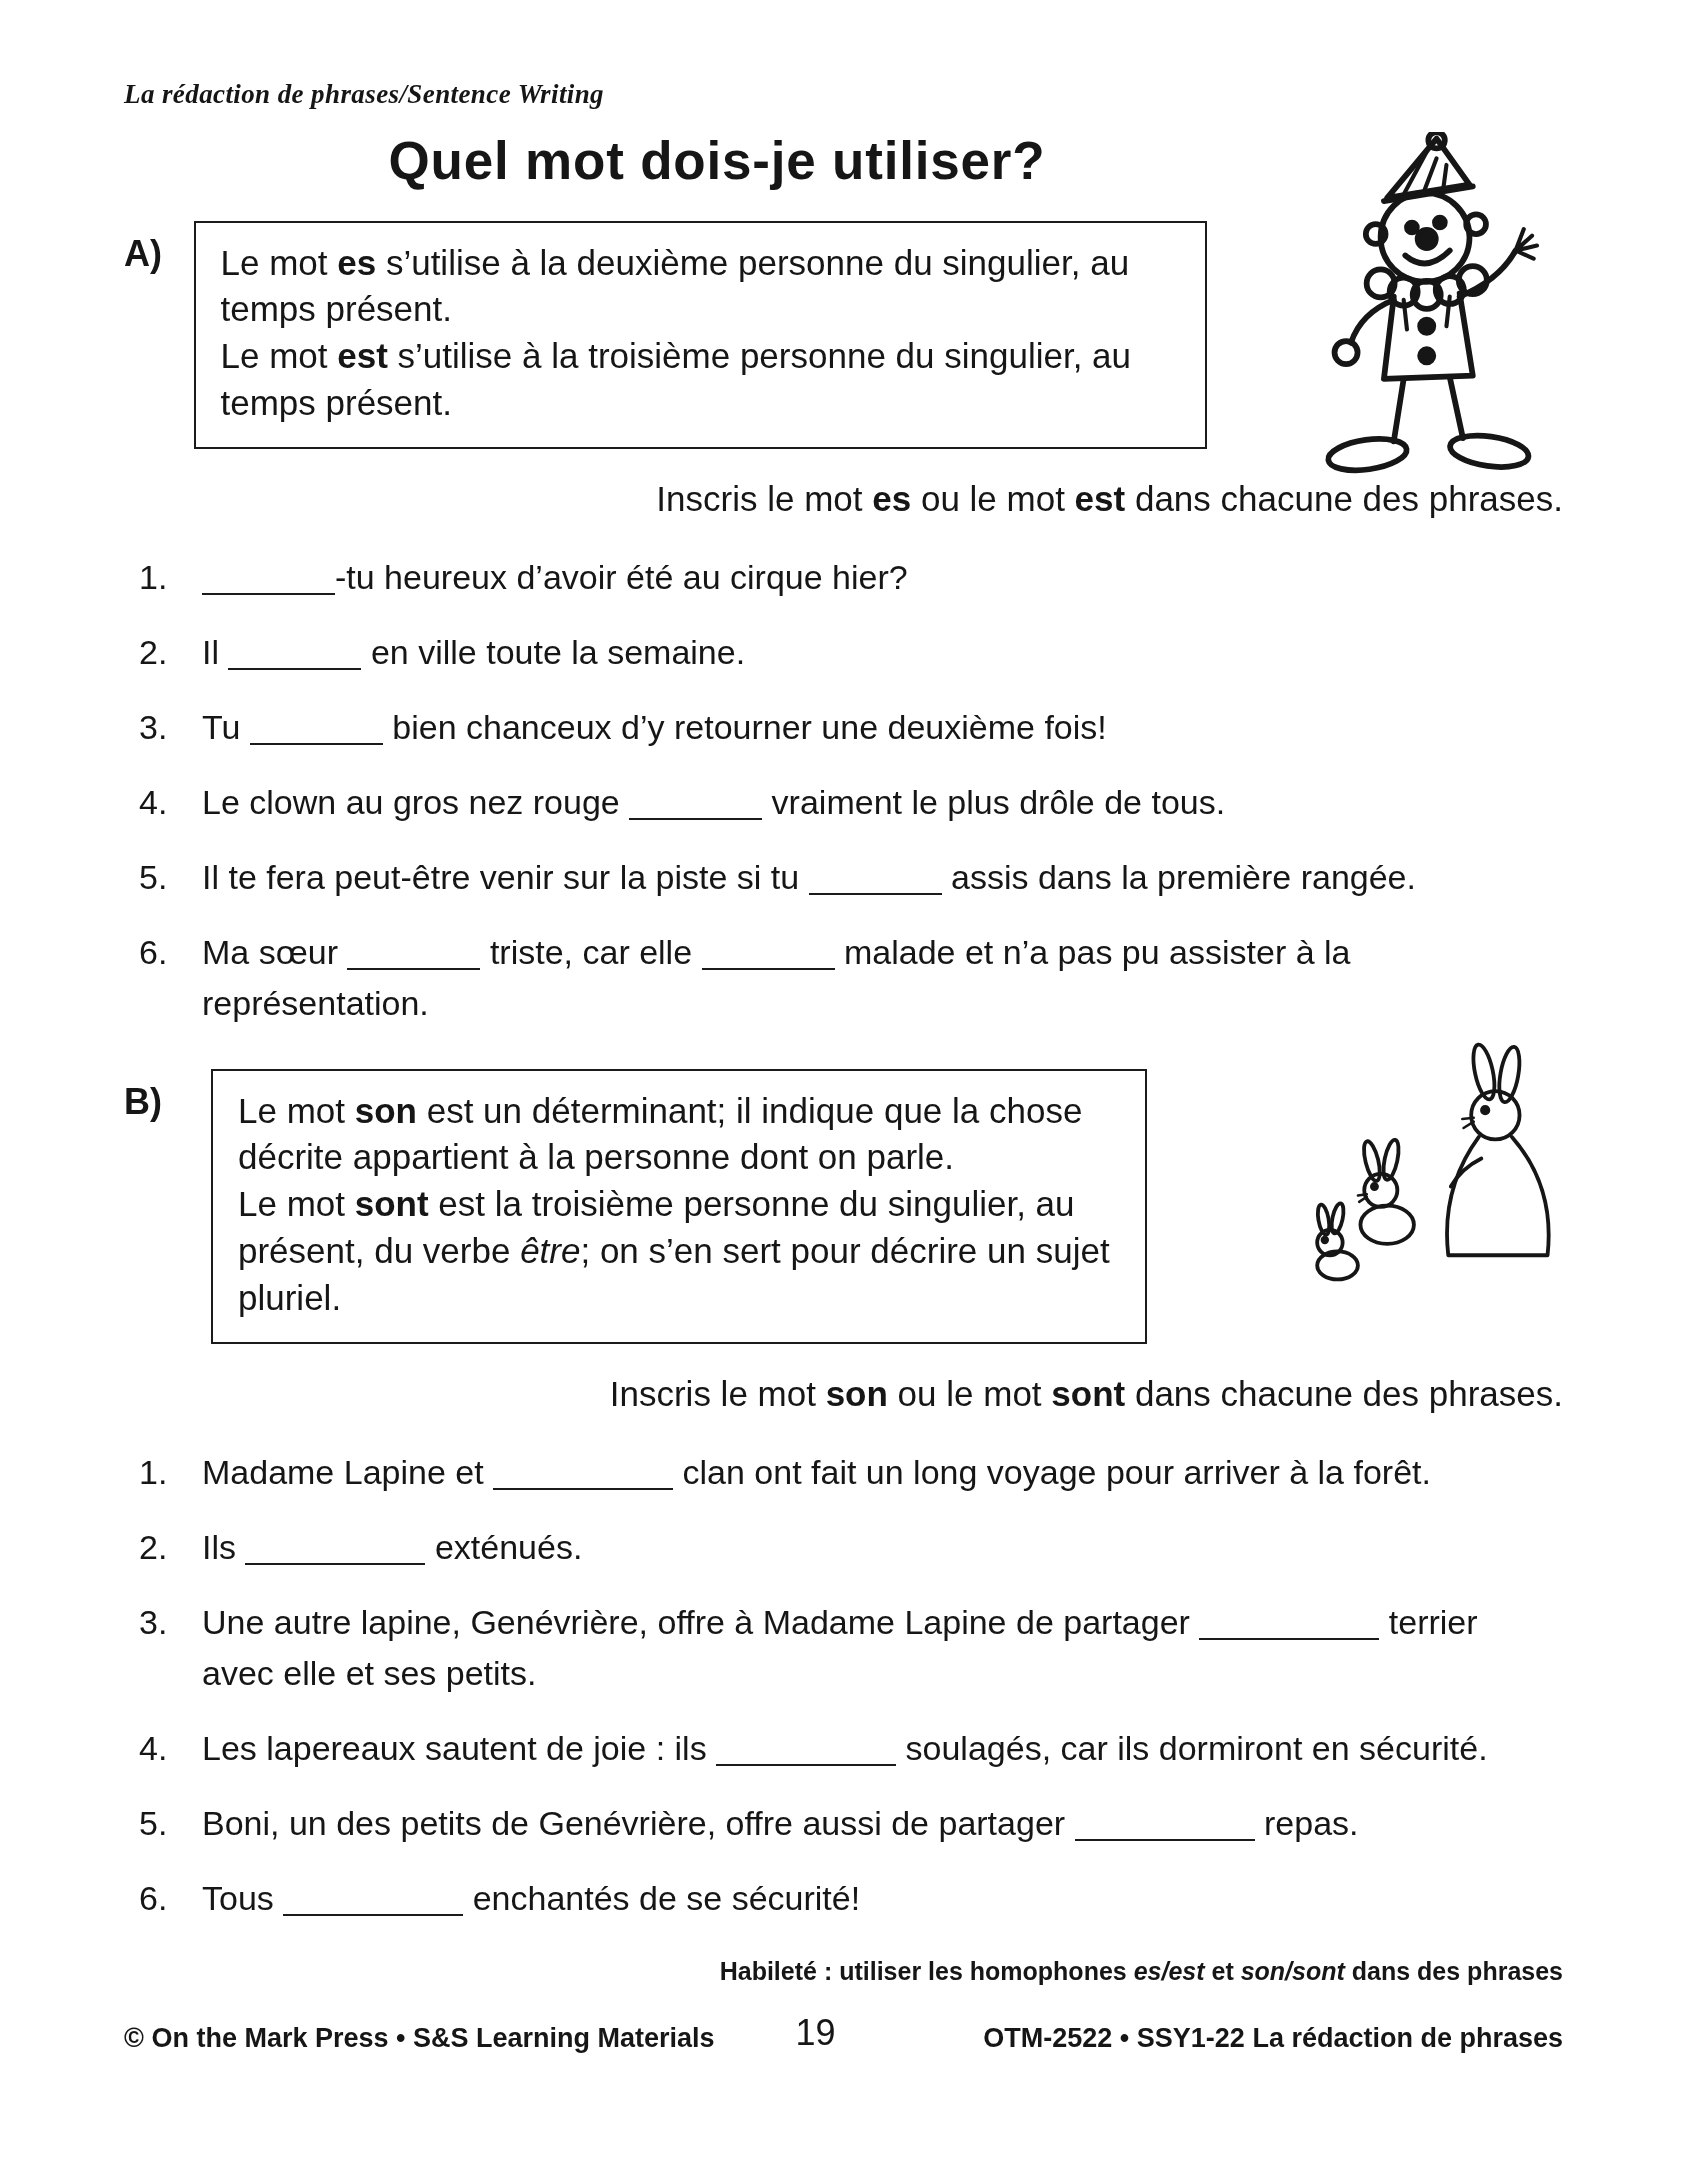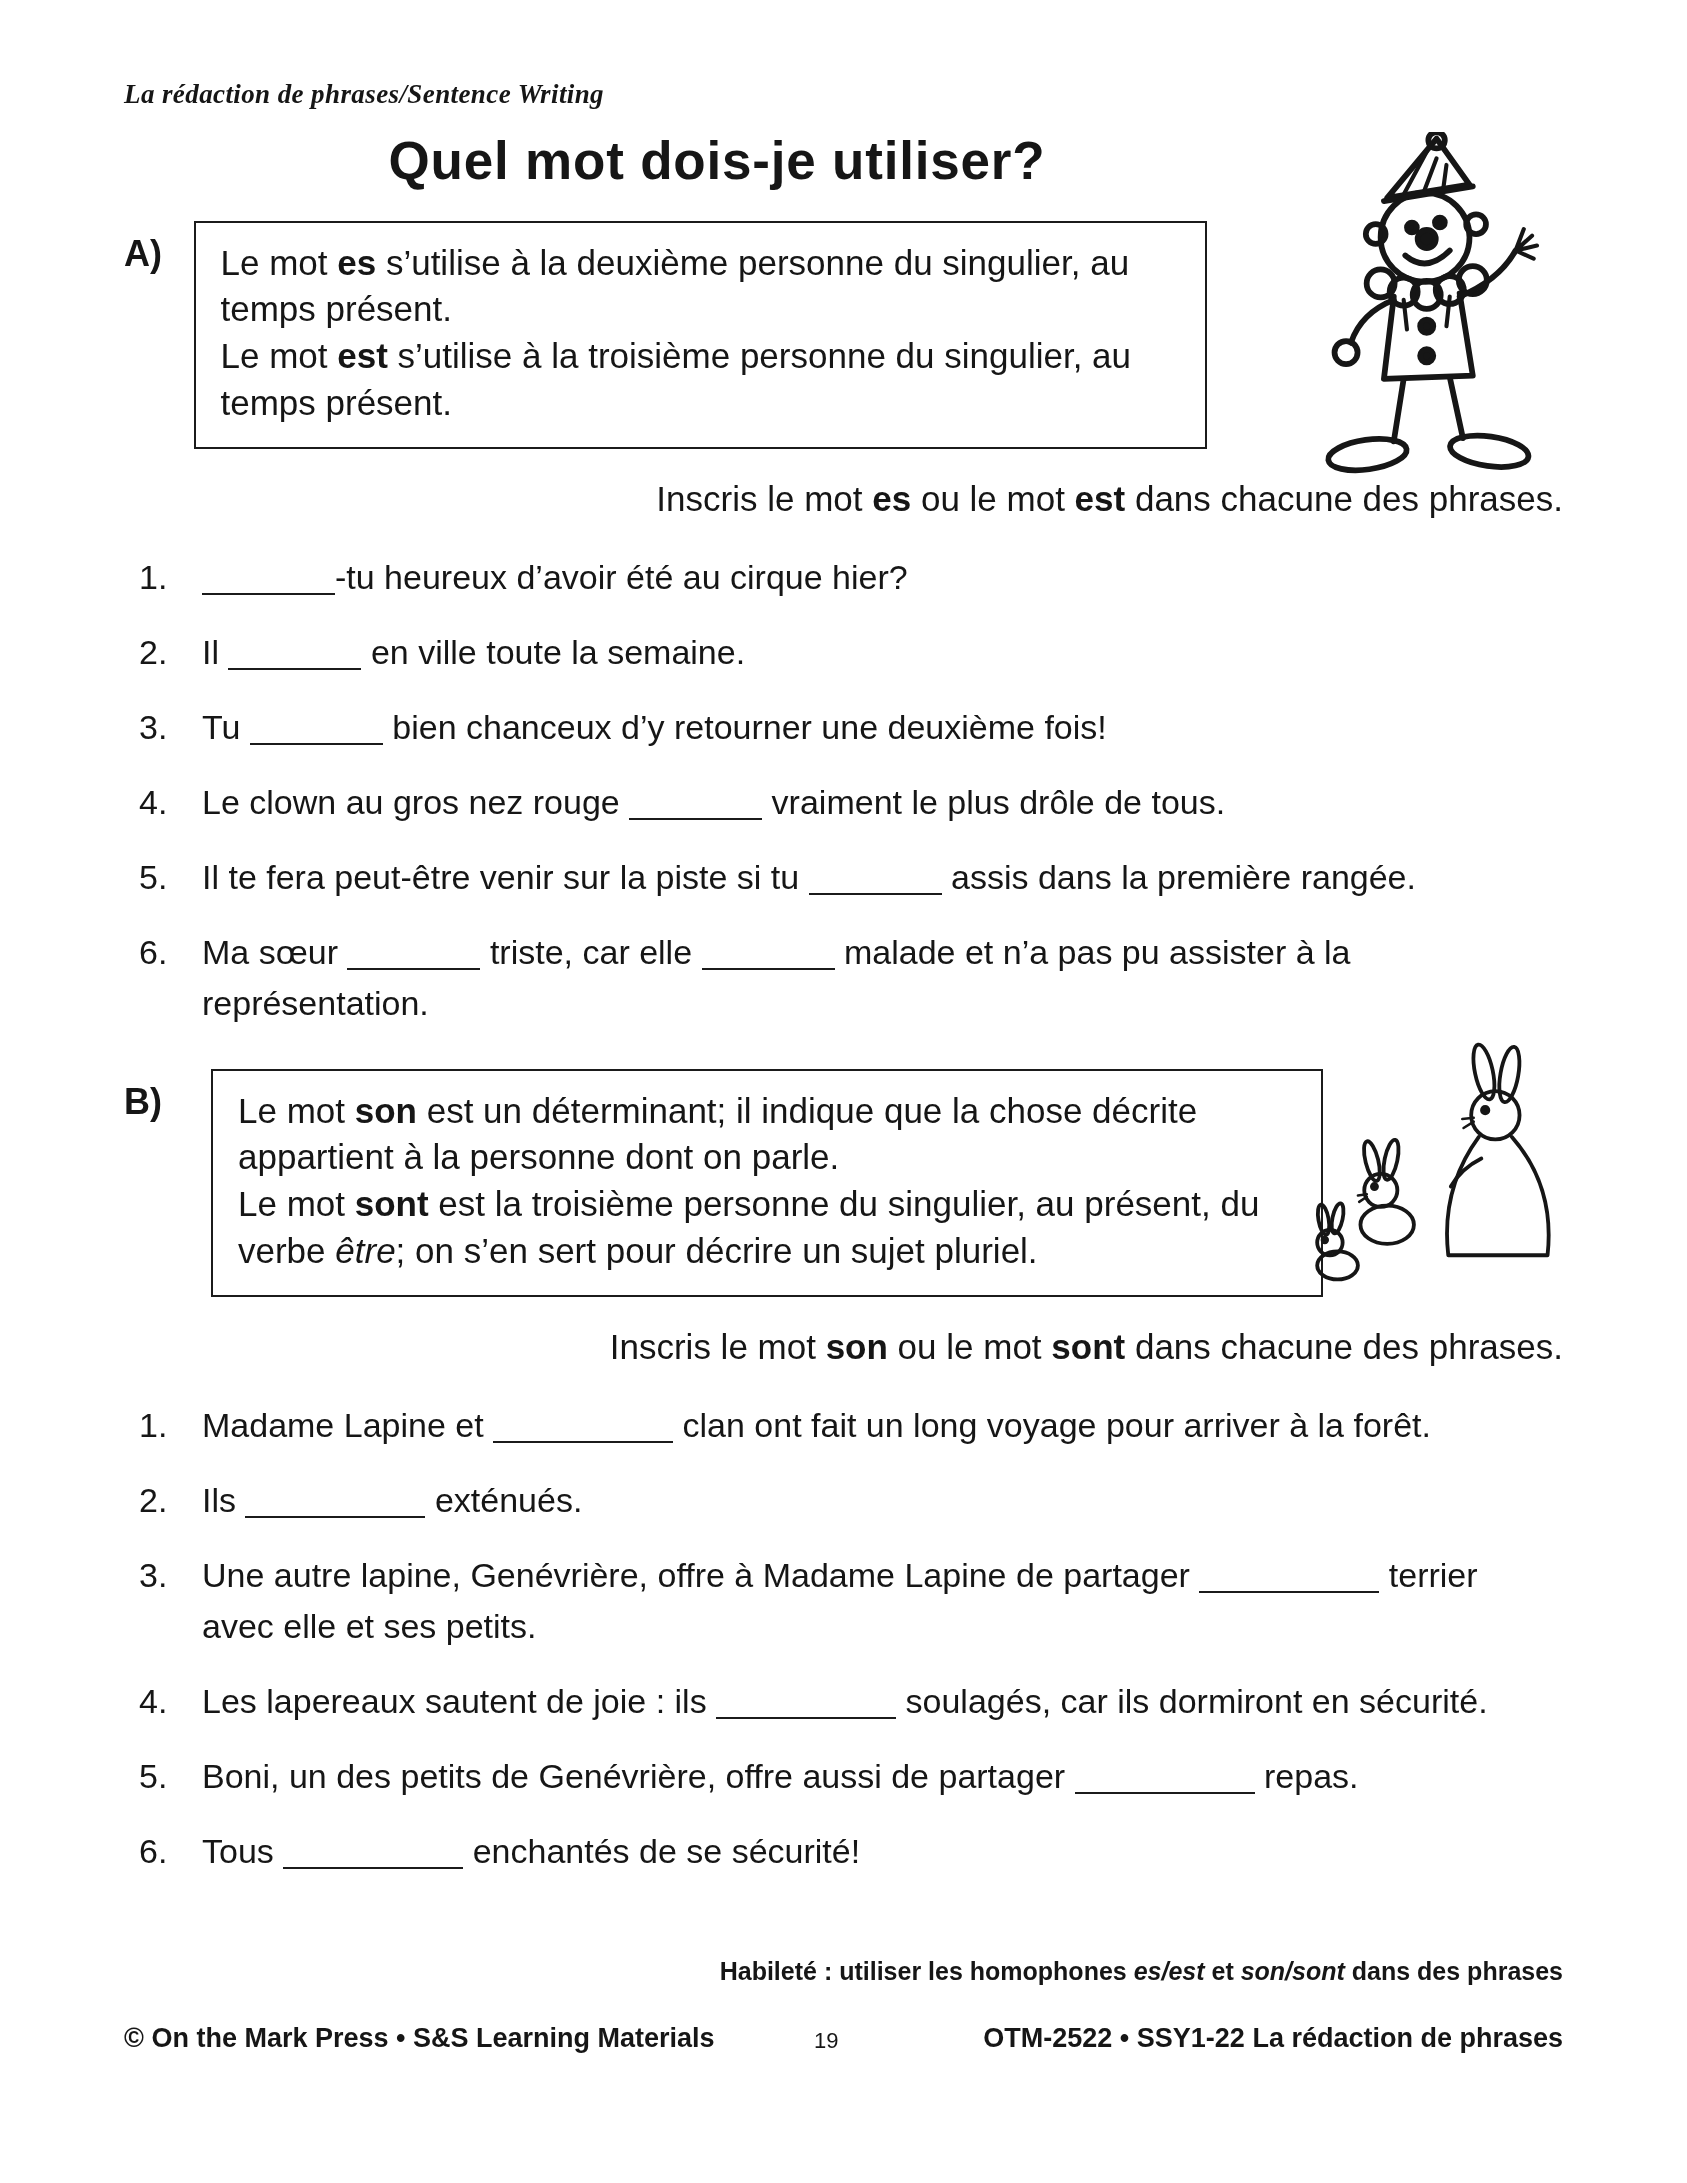--- a/index.html
+++ b/index.html
@@ -34,21 +34,21 @@
     margin-top: 11.5px;
   }
   .rulebox {
     border: 2.5px solid #1b1b1b;
     padding: 16.5px 25px 20px 25px;
     font-size: 35px; line-height: 1.34;
     box-sizing: border-box;
     margin-left: 16.5px;
   }
   .rulebox-a { width: 1013px; }
-  .rulebox-b { width: 1112px; margin-left: 34px; }
+  .rulebox-b { width: 936px; margin-left: 34px; }
   .rulebox b { font-weight: bold; }
   .rulebox i { font-style: italic; }
   .instruction { font-size: 35px; margin: 30px 0 33px 0; text-align: right; }
   .instruction b { font-weight: bold; }
   .wslist { margin-left: 15px; }
   .item {
     display: flex;
     font-size: 34px; line-height: 1.5;
     margin-bottom: 24px;
   }
@@ -80,21 +80,21 @@
   .footer {
     position: absolute; left: 124px; right: 124px; bottom: 129px;
     font-family: Liberation Sans, sans-serif;
     font-weight: bold; font-size: 27px;
     height: 38px;
   }
   .footer-left { position: absolute; left: 0; bottom: 0; }
   .footer-right { position: absolute; right: 0; bottom: 0; }
   .footer-page {
     position: absolute; left: 50%; transform: translateX(-120%);
-    bottom: 0; font-weight: normal; font-size: 22px;
+    bottom: 0; font-weight: normal; font-size: 36px;
   }
   svg { display: block; }
 </style>
 </head>
 <body>
 
 <div class="page">
 
   <div class="header-line">La rédaction de phrases/Sentence Writing</div>
 

